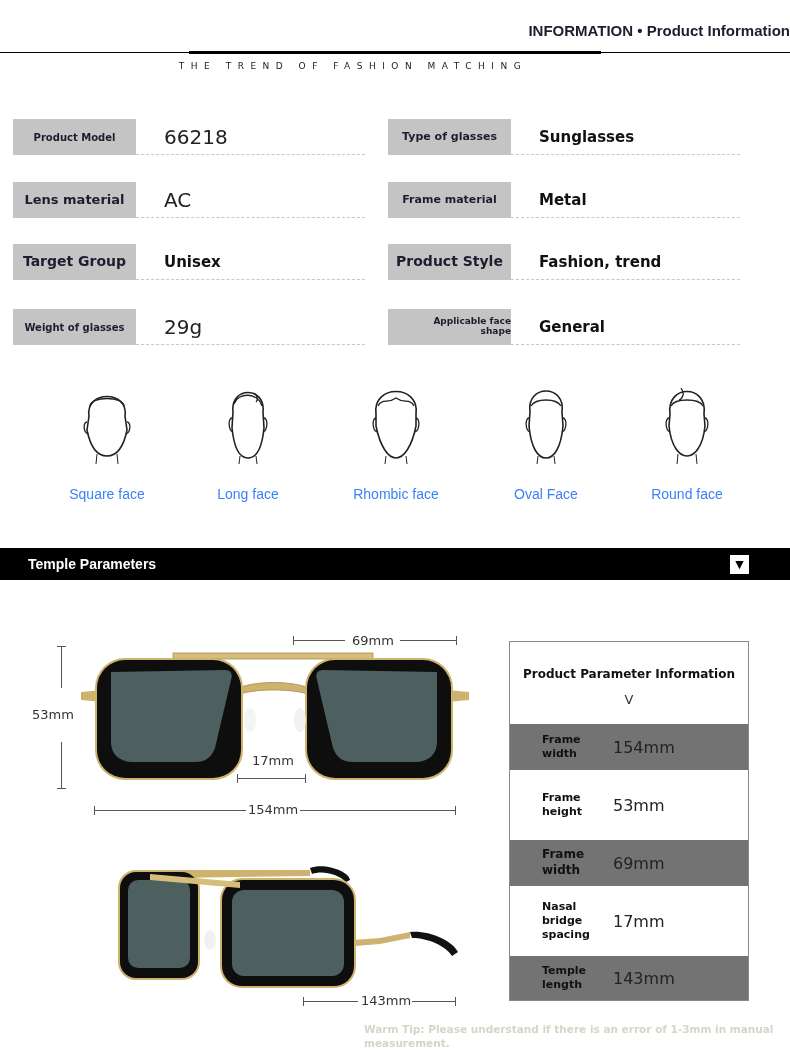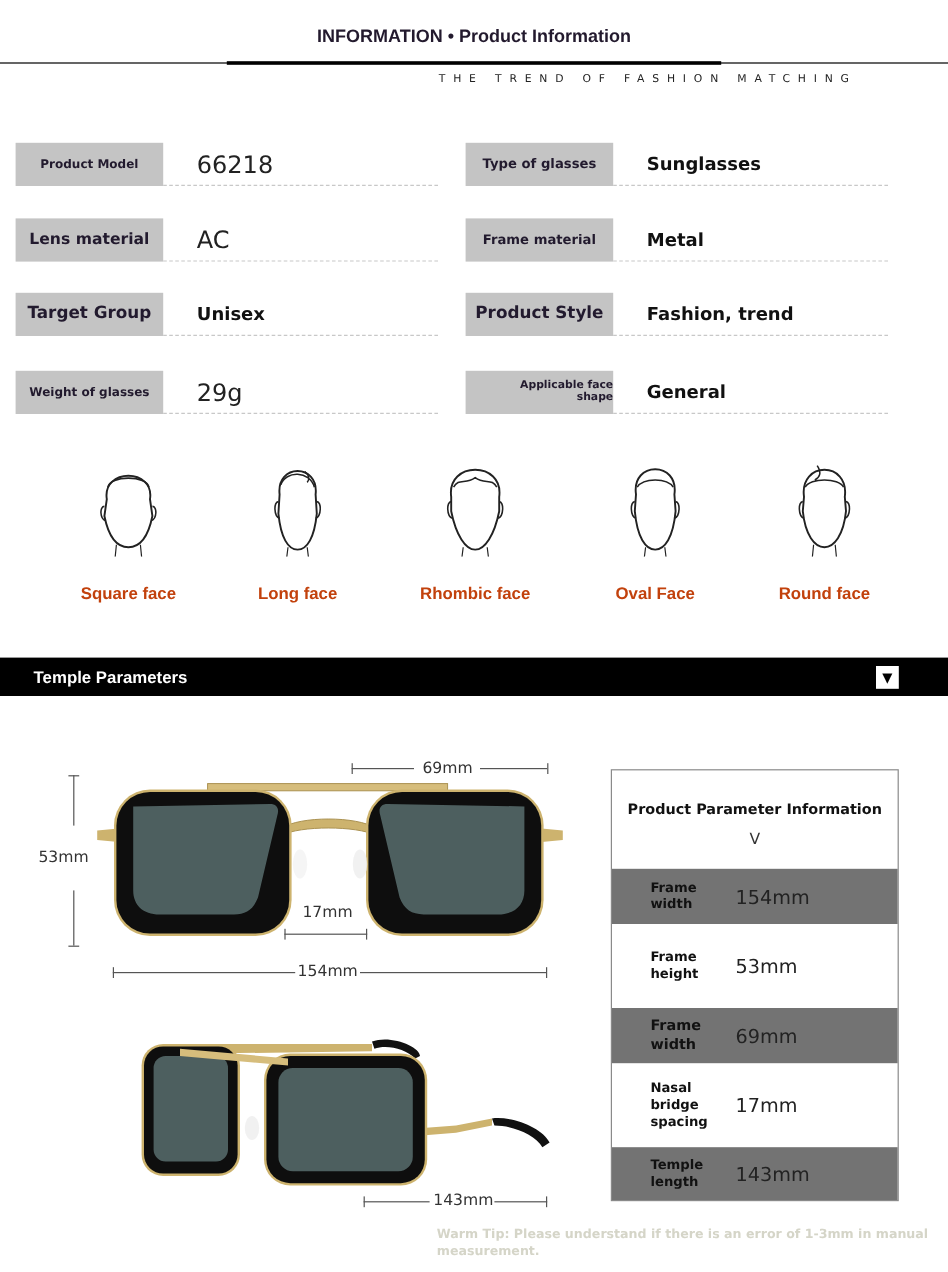--- a/index.html
+++ b/index.html
@@ -1,44 +1,44 @@
 <!DOCTYPE html>
 <html><head>
 <meta charset="utf-8">
 <style>
   * { box-sizing: border-box; margin: 0; padding: 0; }
   html, body { width: 790px; height: 1060px; background: #ffffff; overflow: hidden; }
   body { position: relative; font-family: "DejaVu Sans", sans-serif; color: #111; }
 
   
-  .hdr-title { position: absolute; top: 22px; left: 0; width: 790px; text-align: center;
+  .hdr-title { position: absolute; top: 22px; left: 0; width: 790px; text-align: right;
     font-family: "Liberation Sans", sans-serif; font-weight: bold; font-size: 15px; color: #231a2e; }
   .hdr-line-thin { position: absolute; top: 52px; left: 0; width: 790px; height: 1px; background: #000; }
   .hdr-line-thick { position: absolute; top: 51px; left: 189px; width: 412px; height: 3px; background: #000; }
-  .hdr-sub { position: absolute; top: 61px; left: 16px; width: 698px; text-align: right;
+  .hdr-sub { position: absolute; top: 61px; left: 4px; width: 698px; text-align: center;
     font-family: "DejaVu Sans", sans-serif; font-size: 9px; letter-spacing: 6.5px; color: #222; }
 
   
   .info-row { position: absolute; height: 36px; display: flex; }
   .info-label { width: 123px; height: 36px; background: #c4c4c4; display: flex; align-items: center;
     justify-content: center; font-weight: bold; font-size: 13px; color: #221a2e; text-align: center; line-height: 1.1; }
   .info-label.small { font-size: 10px; }
   .info-label.tiny { font-size: 9px; justify-content: flex-start; padding-left: 16px; text-align: right; }
   .info-label.large { font-size: 14px; }
   .info-value { position: relative; width: 229px; height: 36px; display: flex; align-items: center; padding-left: 28px;
     font-size: 20px; color: #222; border-bottom: 1px dashed #c8c8c8; }
   .info-value.bold { font-weight: bold; font-size: 15px; color: #111; }
   .info-value.light { font-family: "DejaVu Sans", sans-serif; font-weight: normal; }
   .right .info-value { }
 
   
   .faces { position: absolute; top: 378px; left: 0; width: 790px; height: 130px; }
   .face { position: absolute; top: 0; width: 130px; text-align: center; }
   .face svg { display: block; margin: 0 auto; }
-  .face-label { margin-top: 22px; font-family: "Liberation Sans", sans-serif; font-weight: bold; font-size: 14px; color: #c2410c; }
+  .face-label { margin-top: 22px; font-family: "Liberation Sans", sans-serif; font-weight: normal; font-size: 14px; color: #3b82f6; }
 
   
   .section-bar { position: absolute; top: 548px; left: 0; width: 790px; height: 32px; background: #000;
     display: flex; align-items: center; }
   .section-title { margin-left: 28px; color: #fff; font-family: "Liberation Sans", sans-serif; font-weight: bold; font-size: 14px; }
   .collapse-btn { position: absolute; right: 41px; top: 7px; width: 19px; height: 19px; background: #fff;
     display: flex; align-items: center; justify-content: center; cursor: pointer; }
   .collapse-btn span { color: #000; font-size: 11px; line-height: 1; }
 
   

